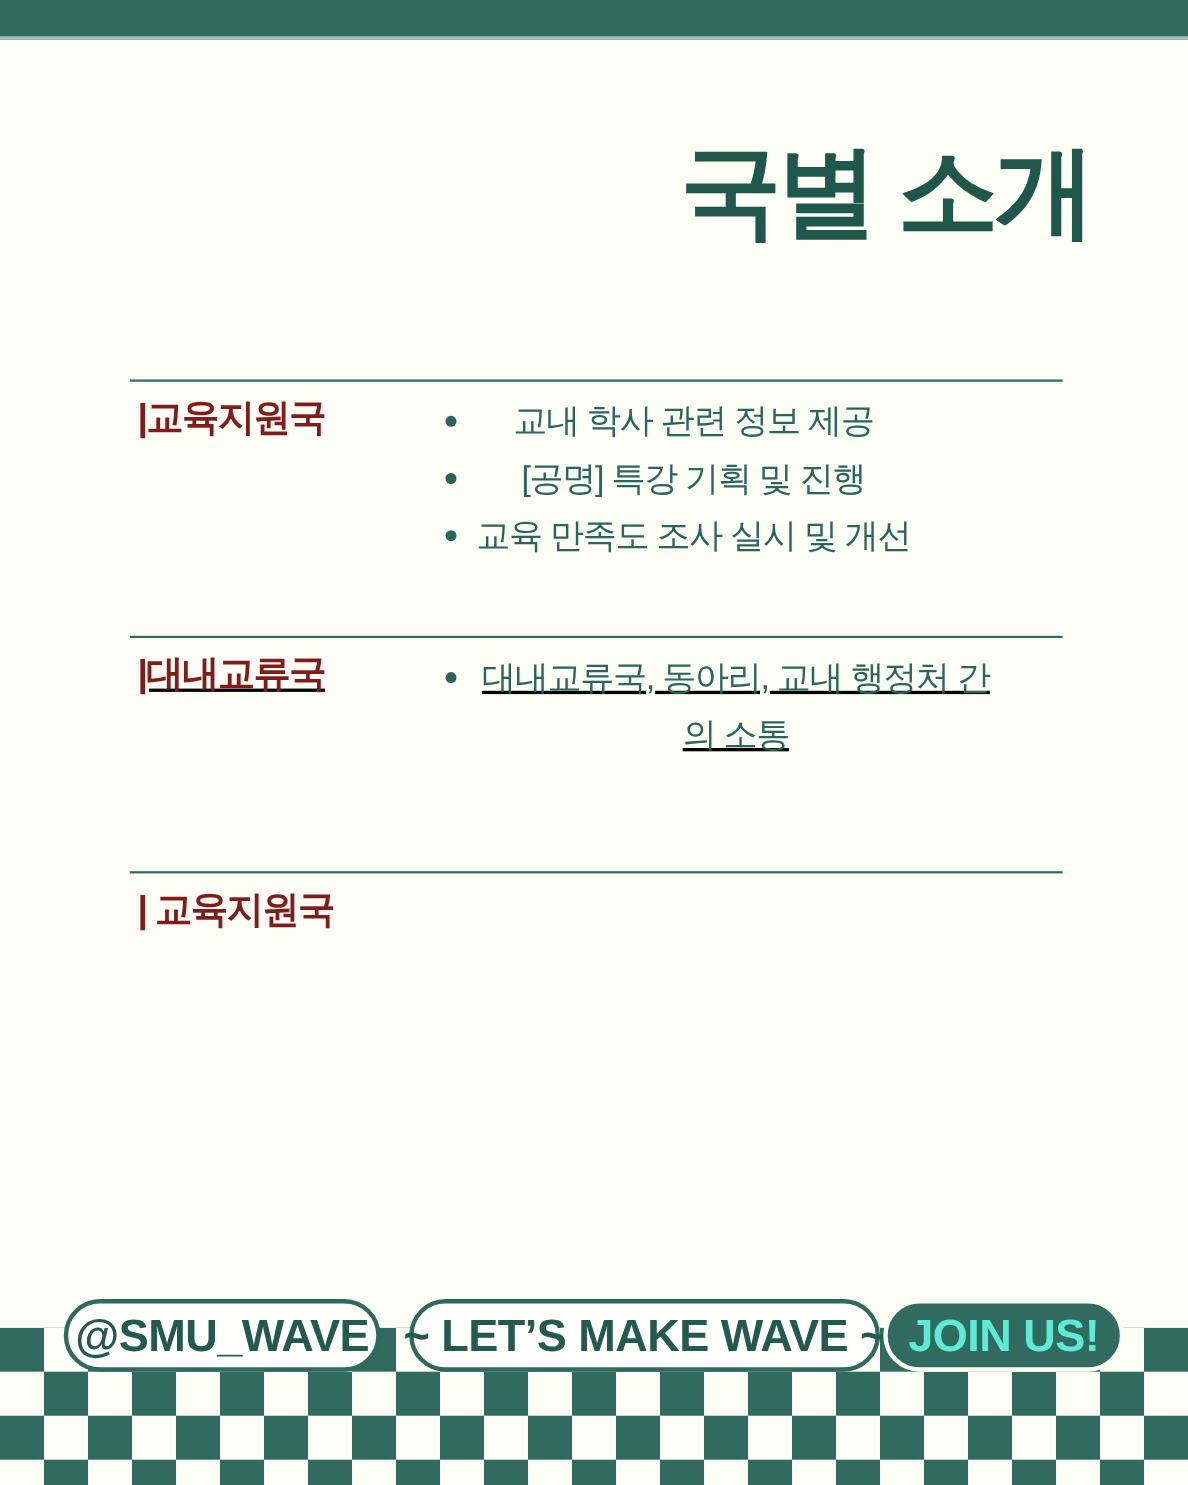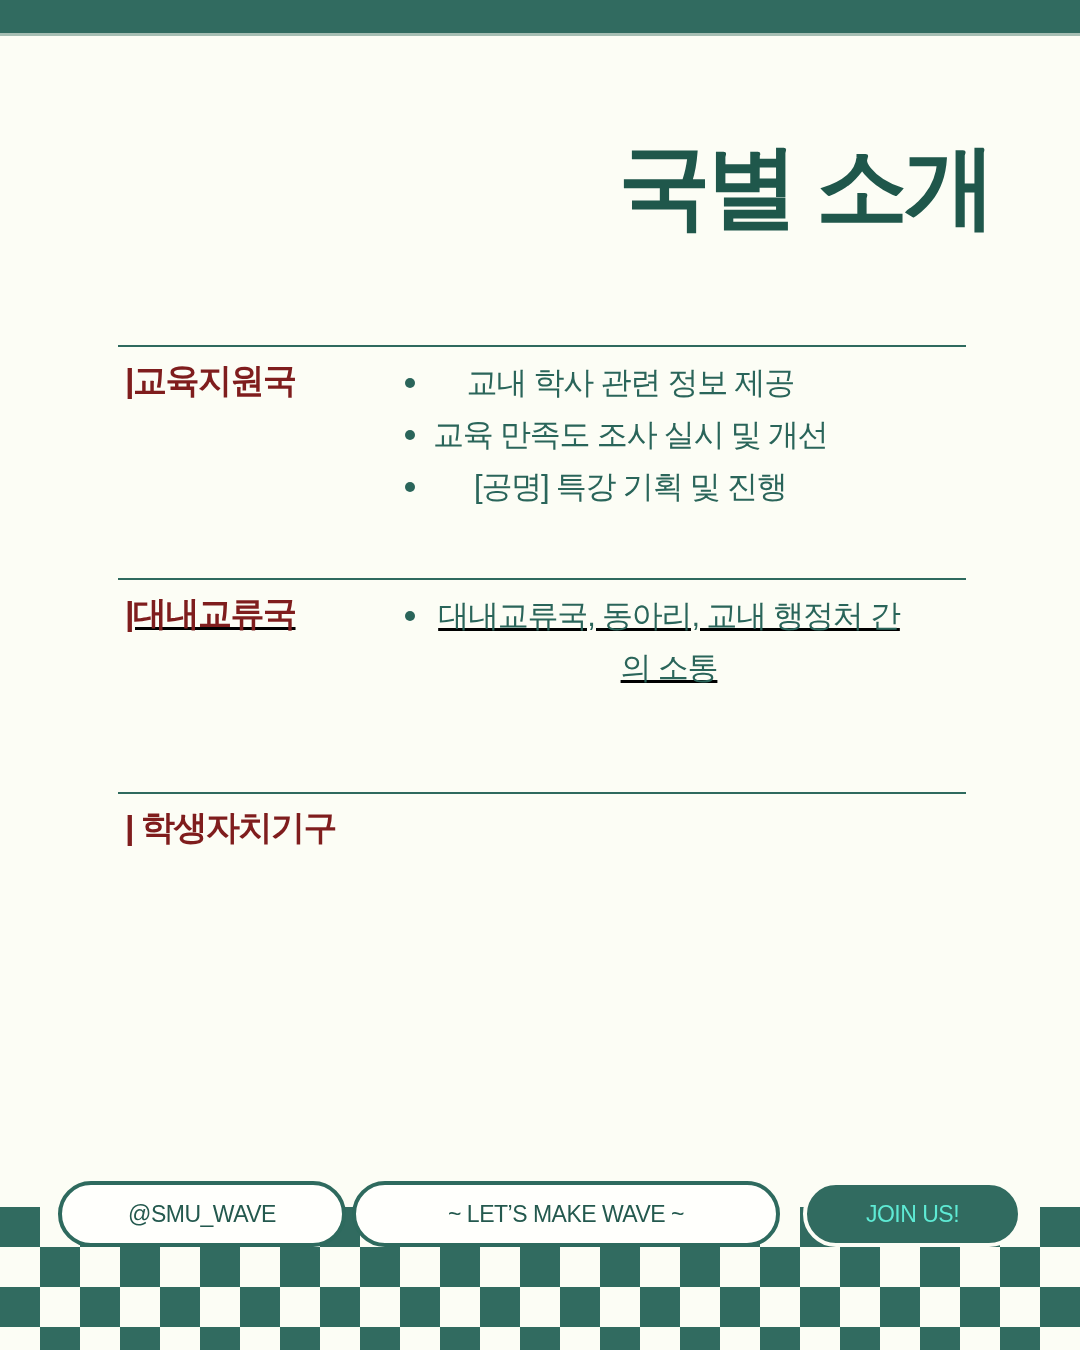--- a/index.html
+++ b/index.html
@@ -17,21 +17,21 @@
   
   .topbar {
     position: absolute; top: 0; left: 0; right: 0;
     height: 33px;
     background: #316B60;
     border-bottom: 3px solid #A6BEB3;
   }
   
   .title {
     position: absolute;
-    top: 134px; right: 88px;
+    top: 122px; right: 88px;
     margin: 0;
     font-size: 92px;
     font-weight: 800;
     letter-spacing: -4px;
     color: #1F574B;
     line-height: 1.15;
     white-space: nowrap;
   }
   
   .dept {
@@ -90,68 +90,68 @@
   }
   
   .pill {
     position: absolute;
     top: 1181px;
     height: 66px;
     border-radius: 34px;
     display: flex;
     align-items: center;
     justify-content: center;
-    font-weight: 400;
-    font-size: 23px;
+    font-weight: 700;
+    font-size: 41px;
     letter-spacing: -0.5px;
     z-index: 2;
     box-sizing: border-box;
     white-space: nowrap;
   }
   .pill.outline {
     background: #FFFFFC;
     border: 4px solid #2E6A5E;
     color: #24594E;
   }
   .pill.filled {
     background: #316B60;
     border: 4px solid #FCFDF5;
     color: #5eead4;
   }
   #pill-handle { left: 58px;  width: 288px; }
-  #pill-slogan { left: 352px; width: 428px; }
+  #pill-slogan { left: 372px; width: 428px; }
   #pill-join   { left: 803px; width: 219px; }
 </style>
 </head>
 <body>
 
 <div class="canvas">
 
   <div class="topbar"></div>
 
   <h1 class="title">국별 소개</h1>
 
   <section class="dept" id="sec-0">
     <h2>|교육지원국</h2>
     <ul>
       <li>교내 학사 관련 정보 제공</li>
+      <li>[공명] 특강 기획 및 진행</li>
       <li>교육 만족도 조사 실시 및 개선</li>
-      <li>[공명] 특강 기획 및 진행</li>
     </ul>
   </section>
 
   <section class="dept" id="sec-1">
     <h2>|대내교류국</h2>
     <ul>
       <li>대내교류국, 동아리, 교내 행정처 간의 소통</li>
     </ul>
   </section>
 
   <section class="dept" id="sec-2">
-    <h2>| 학생자치기구</h2>
+    <h2>| 교육지원국</h2>
   </section>
 
   <div class="checker"></div>
 
   <div class="pill outline" id="pill-handle">@SMU_WAVE</div>
 
   <div class="pill outline" id="pill-slogan">~ LET’S MAKE WAVE ~</div>
 
   <div class="pill filled" id="pill-join">JOIN US!</div>
 

